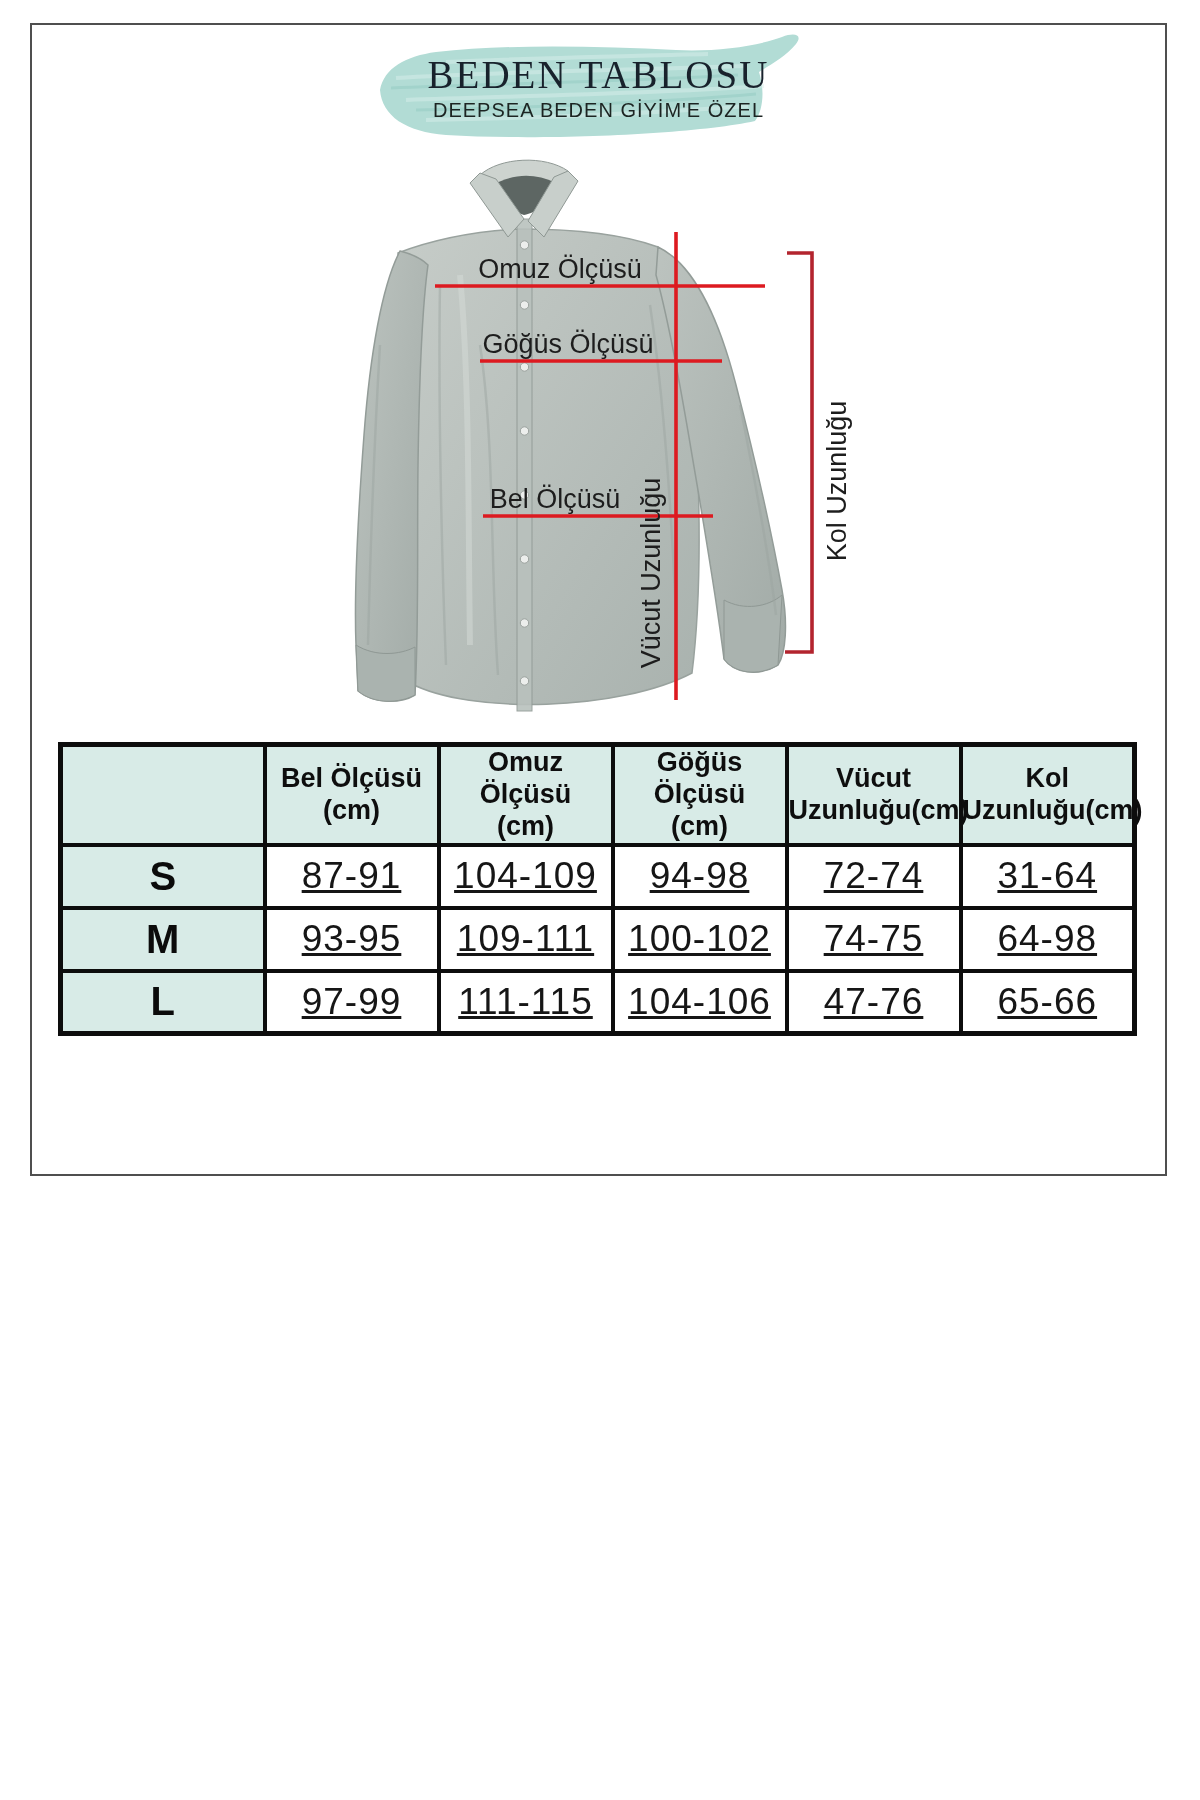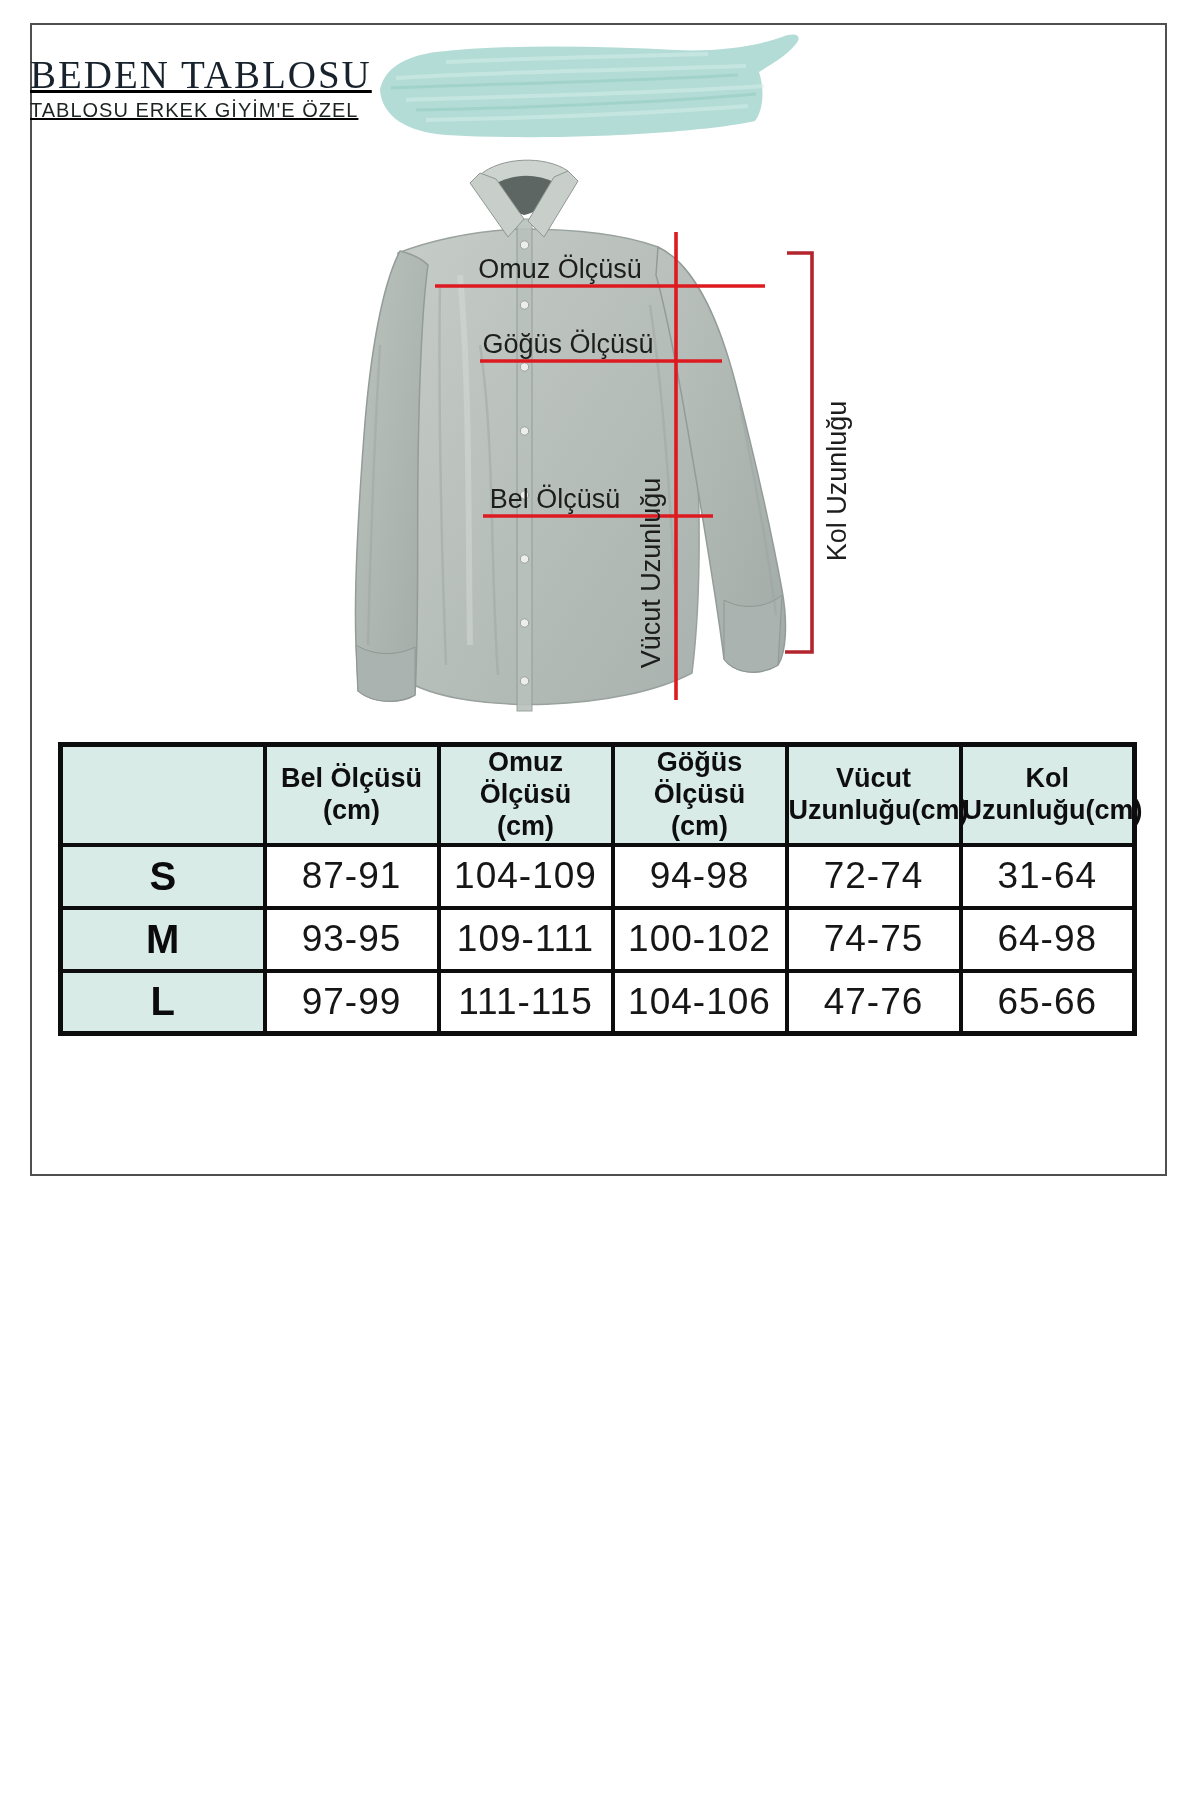--- a/index.html
+++ b/index.html
@@ -1,36 +1,36 @@
 <!DOCTYPE html>
 <html><head>
 <meta charset="utf-8">
 <style>
   html,body{margin:0;padding:0;background:#ffffff;}
   .sheet{position:relative;width:1200px;height:1800px;background:#ffffff;overflow:hidden;
          font-family:"Liberation Sans",sans-serif;}
   .frame{position:absolute;left:30px;top:23px;width:1133px;height:1149px;
          border:2px solid #4f4f4f;background:#ffffff;}
   .brush{position:absolute;left:366px;top:28px;width:442px;height:120px;z-index:1;}
-  .header-text{position:absolute;left:30px;top:54px;width:1137px;z-index:2;text-decoration:underline;}
+  .header-text{position:absolute;left:30px;top:54px;width:1137px;text-align:center;z-index:2;}
   .title{font-family:"Liberation Serif","DejaVu Serif",serif;font-size:39px;line-height:42px;
          letter-spacing:2px;color:#18222c;}
   .subtitle{font-size:20px;line-height:24px;letter-spacing:1px;color:#1c2422;margin-top:2px;}
   .shirt-wrap{position:absolute;left:320px;top:145px;width:560px;height:600px;z-index:1;}
   .diagram-label{font-family:"Liberation Sans",sans-serif;font-size:27px;fill:#1d1d1d;}
   .size-table{position:absolute;left:58px;top:742px;width:1074px;border-collapse:collapse;
               table-layout:fixed;z-index:2;border:5px solid #0d0d0d;}
   .size-table th,.size-table td{border:4px solid #0d0d0d;text-align:center;
               vertical-align:middle;padding:0;}
   .size-table thead tr{height:88px;}
   .size-table tbody tr{height:63px;}
   .size-table th{background:#d8ebe7;font-size:27px;font-weight:bold;line-height:1.18;color:#0e0e0e;}
   .size-table th span{display:block;}
   td.size-cell{background:#d8ebe7;font-size:40px;font-weight:bold;color:#0b0b0b;}
-  td.val-cell{background:#ffffff;font-size:37px;font-weight:400;color:#161616;letter-spacing:1px;}
+  td.val-cell{background:#ffffff;font-size:37px;font-weight:400;color:#161616;letter-spacing:1px;text-decoration:underline;}
 </style>
 </head>
 <body>
 
 <div class="sheet">
   <div class="frame"></div>
 
   <svg class="brush" viewBox="0 0 442 120">
     <path d="M 14,62 C 18,40 40,28 70,24 C 140,16 230,18 310,22 C 350,24 392,18 416,9
              C 429,4 437,7 430,16 C 420,28 406,36 393,44 C 399,62 397,83 389,93
@@ -42,21 +42,21 @@
       <path d="M 80,34 C 160,30 260,28 342,26"></path>
     </g>
     <g fill="none" stroke="#8fc9c0" stroke-width="3" opacity="0.45">
       <path d="M 25,60 C 120,56 250,54 372,47"></path>
       <path d="M 50,82 C 160,80 300,74 390,66"></path>
     </g>
   </svg>
 
   <div class="header-text">
     <div class="title">BEDEN TABLOSU</div>
-    <div class="subtitle">TABLOSU ERKEK GİYİM'E ÖZEL</div>
+    <div class="subtitle">DEEPSEA BEDEN GİYİM'E ÖZEL</div>
   </div>
 
   <svg class="shirt-wrap" viewBox="0 0 560 600">
     <defs>
       <linearGradient id="bodyGrad" x1="0" y1="0" x2="1" y2="1">
         <stop offset="0" stop-color="#c6ccc8"></stop>
         <stop offset="1" stop-color="#a9b2ae"></stop>
       </linearGradient>
       <linearGradient id="sleeveGrad" x1="0" y1="0" x2="1" y2="1">
         <stop offset="0" stop-color="#bcc3bf"></stop>

